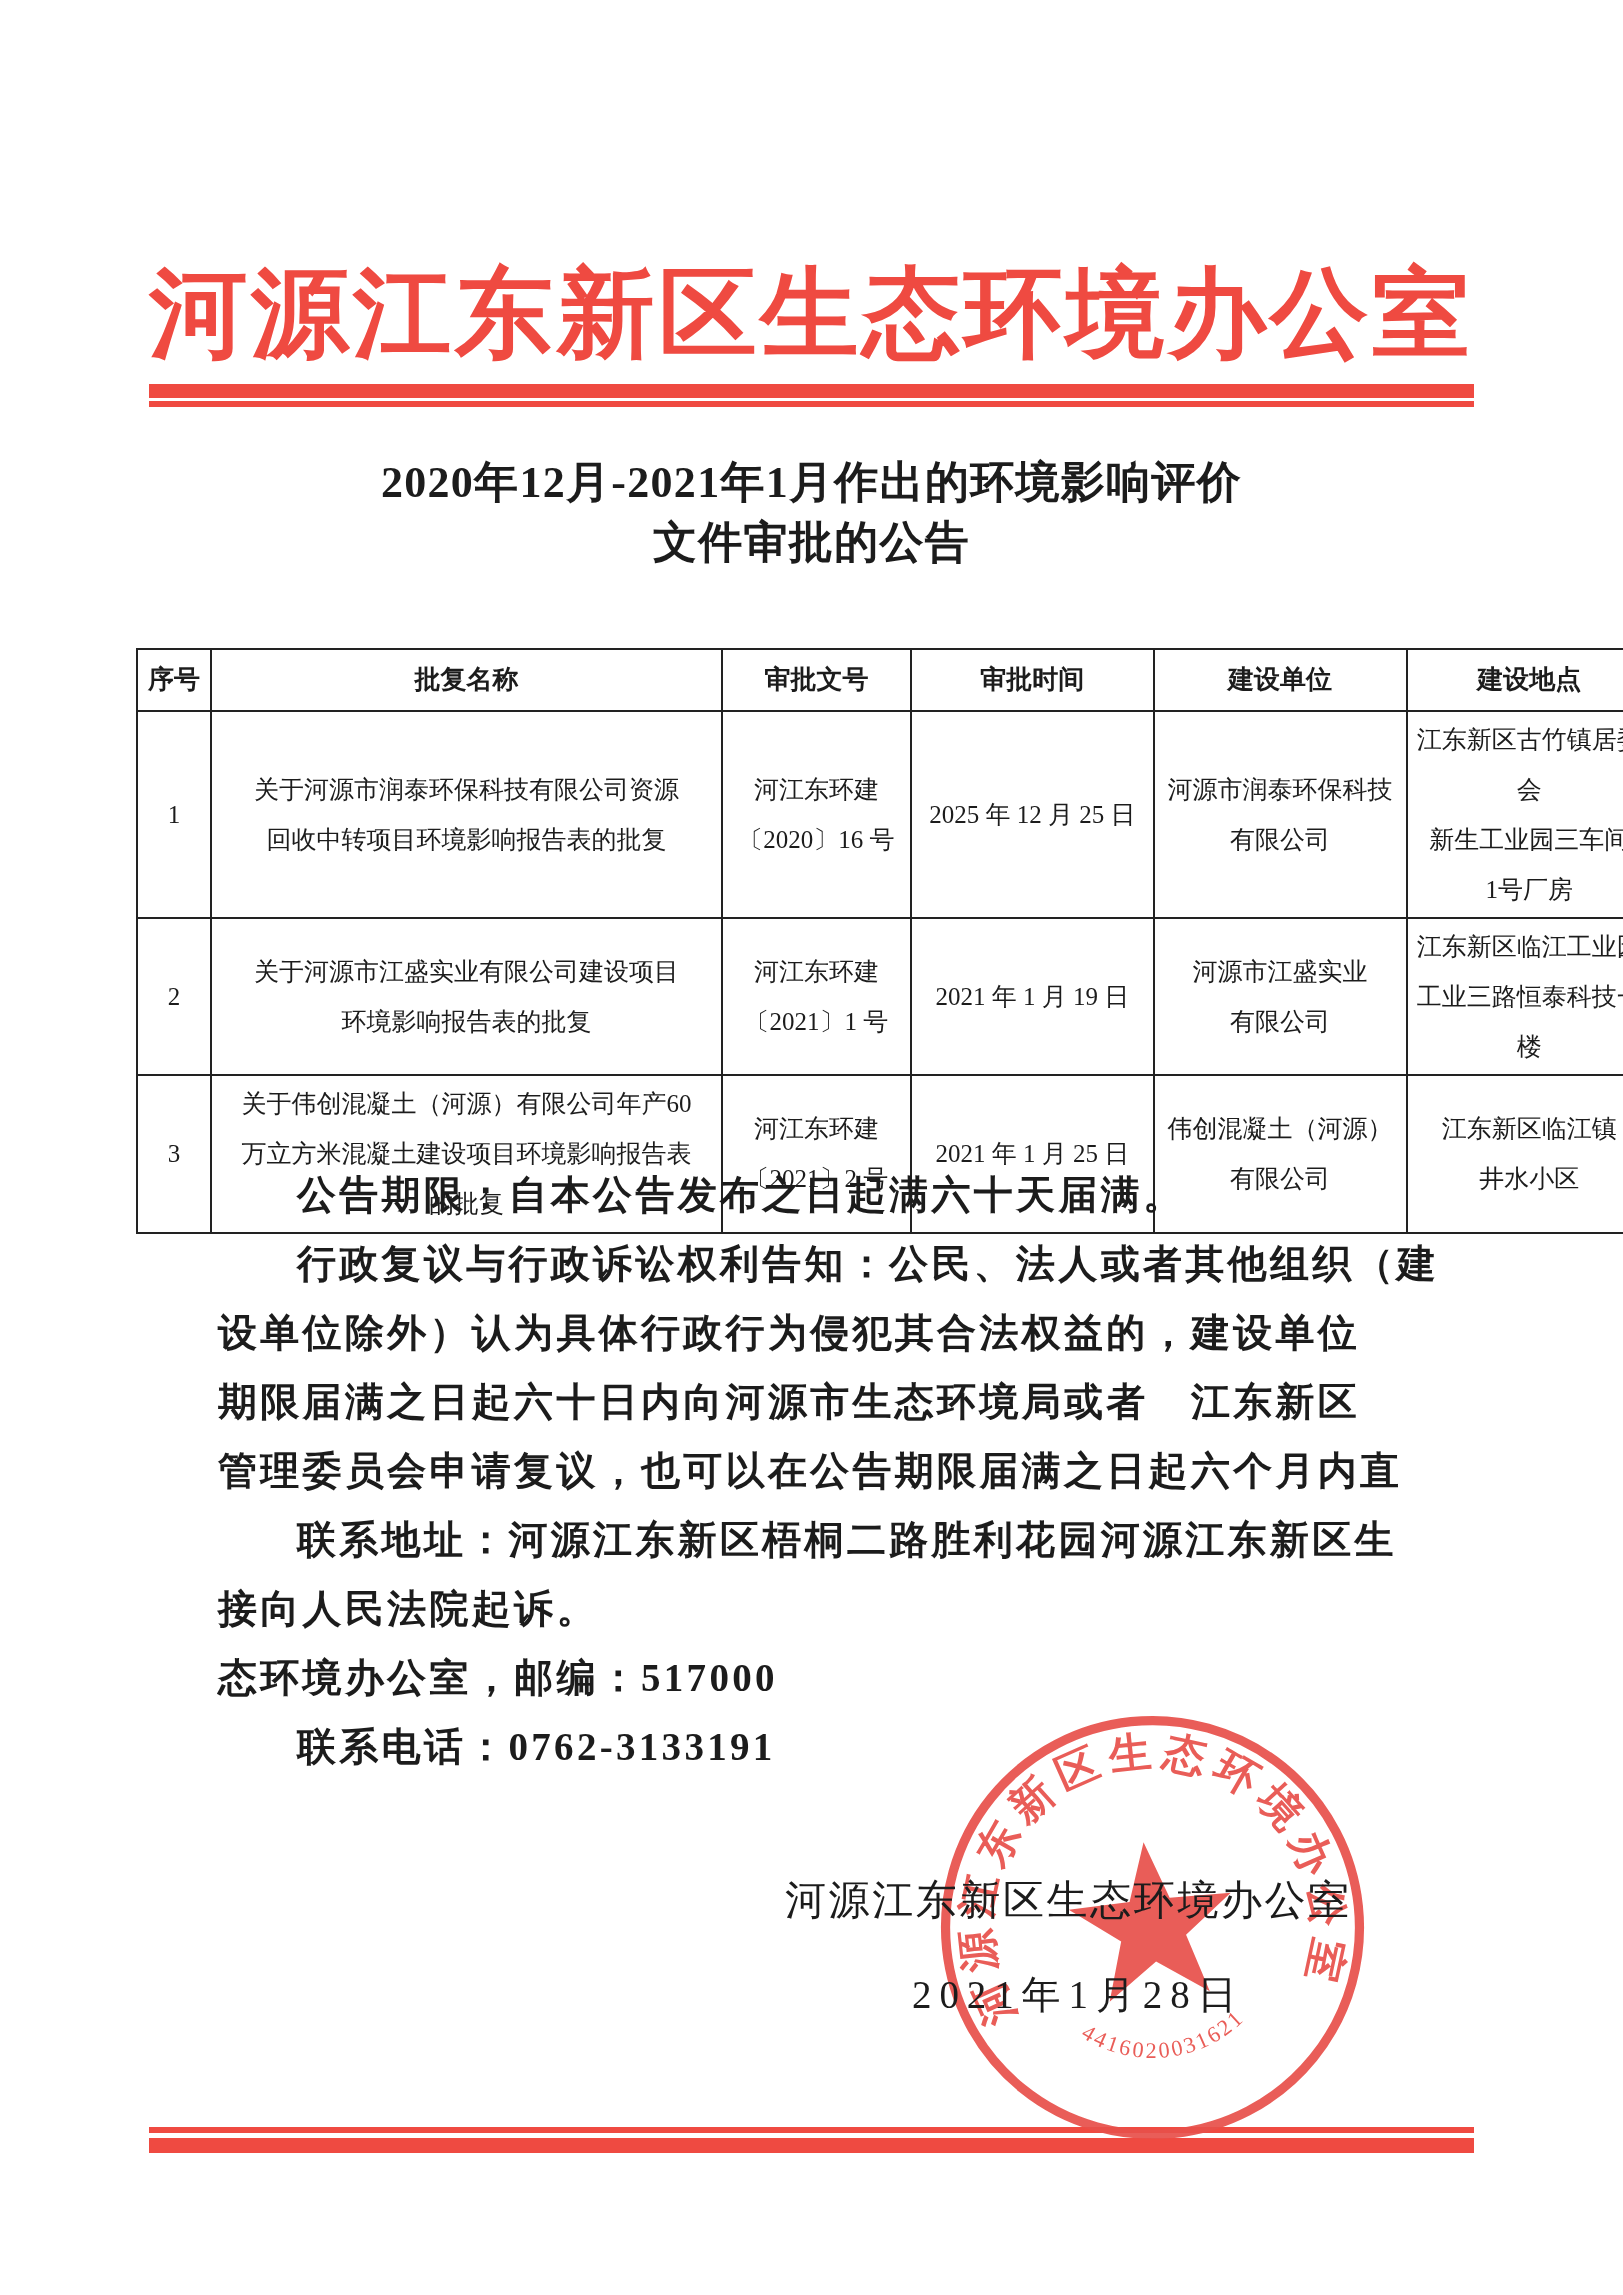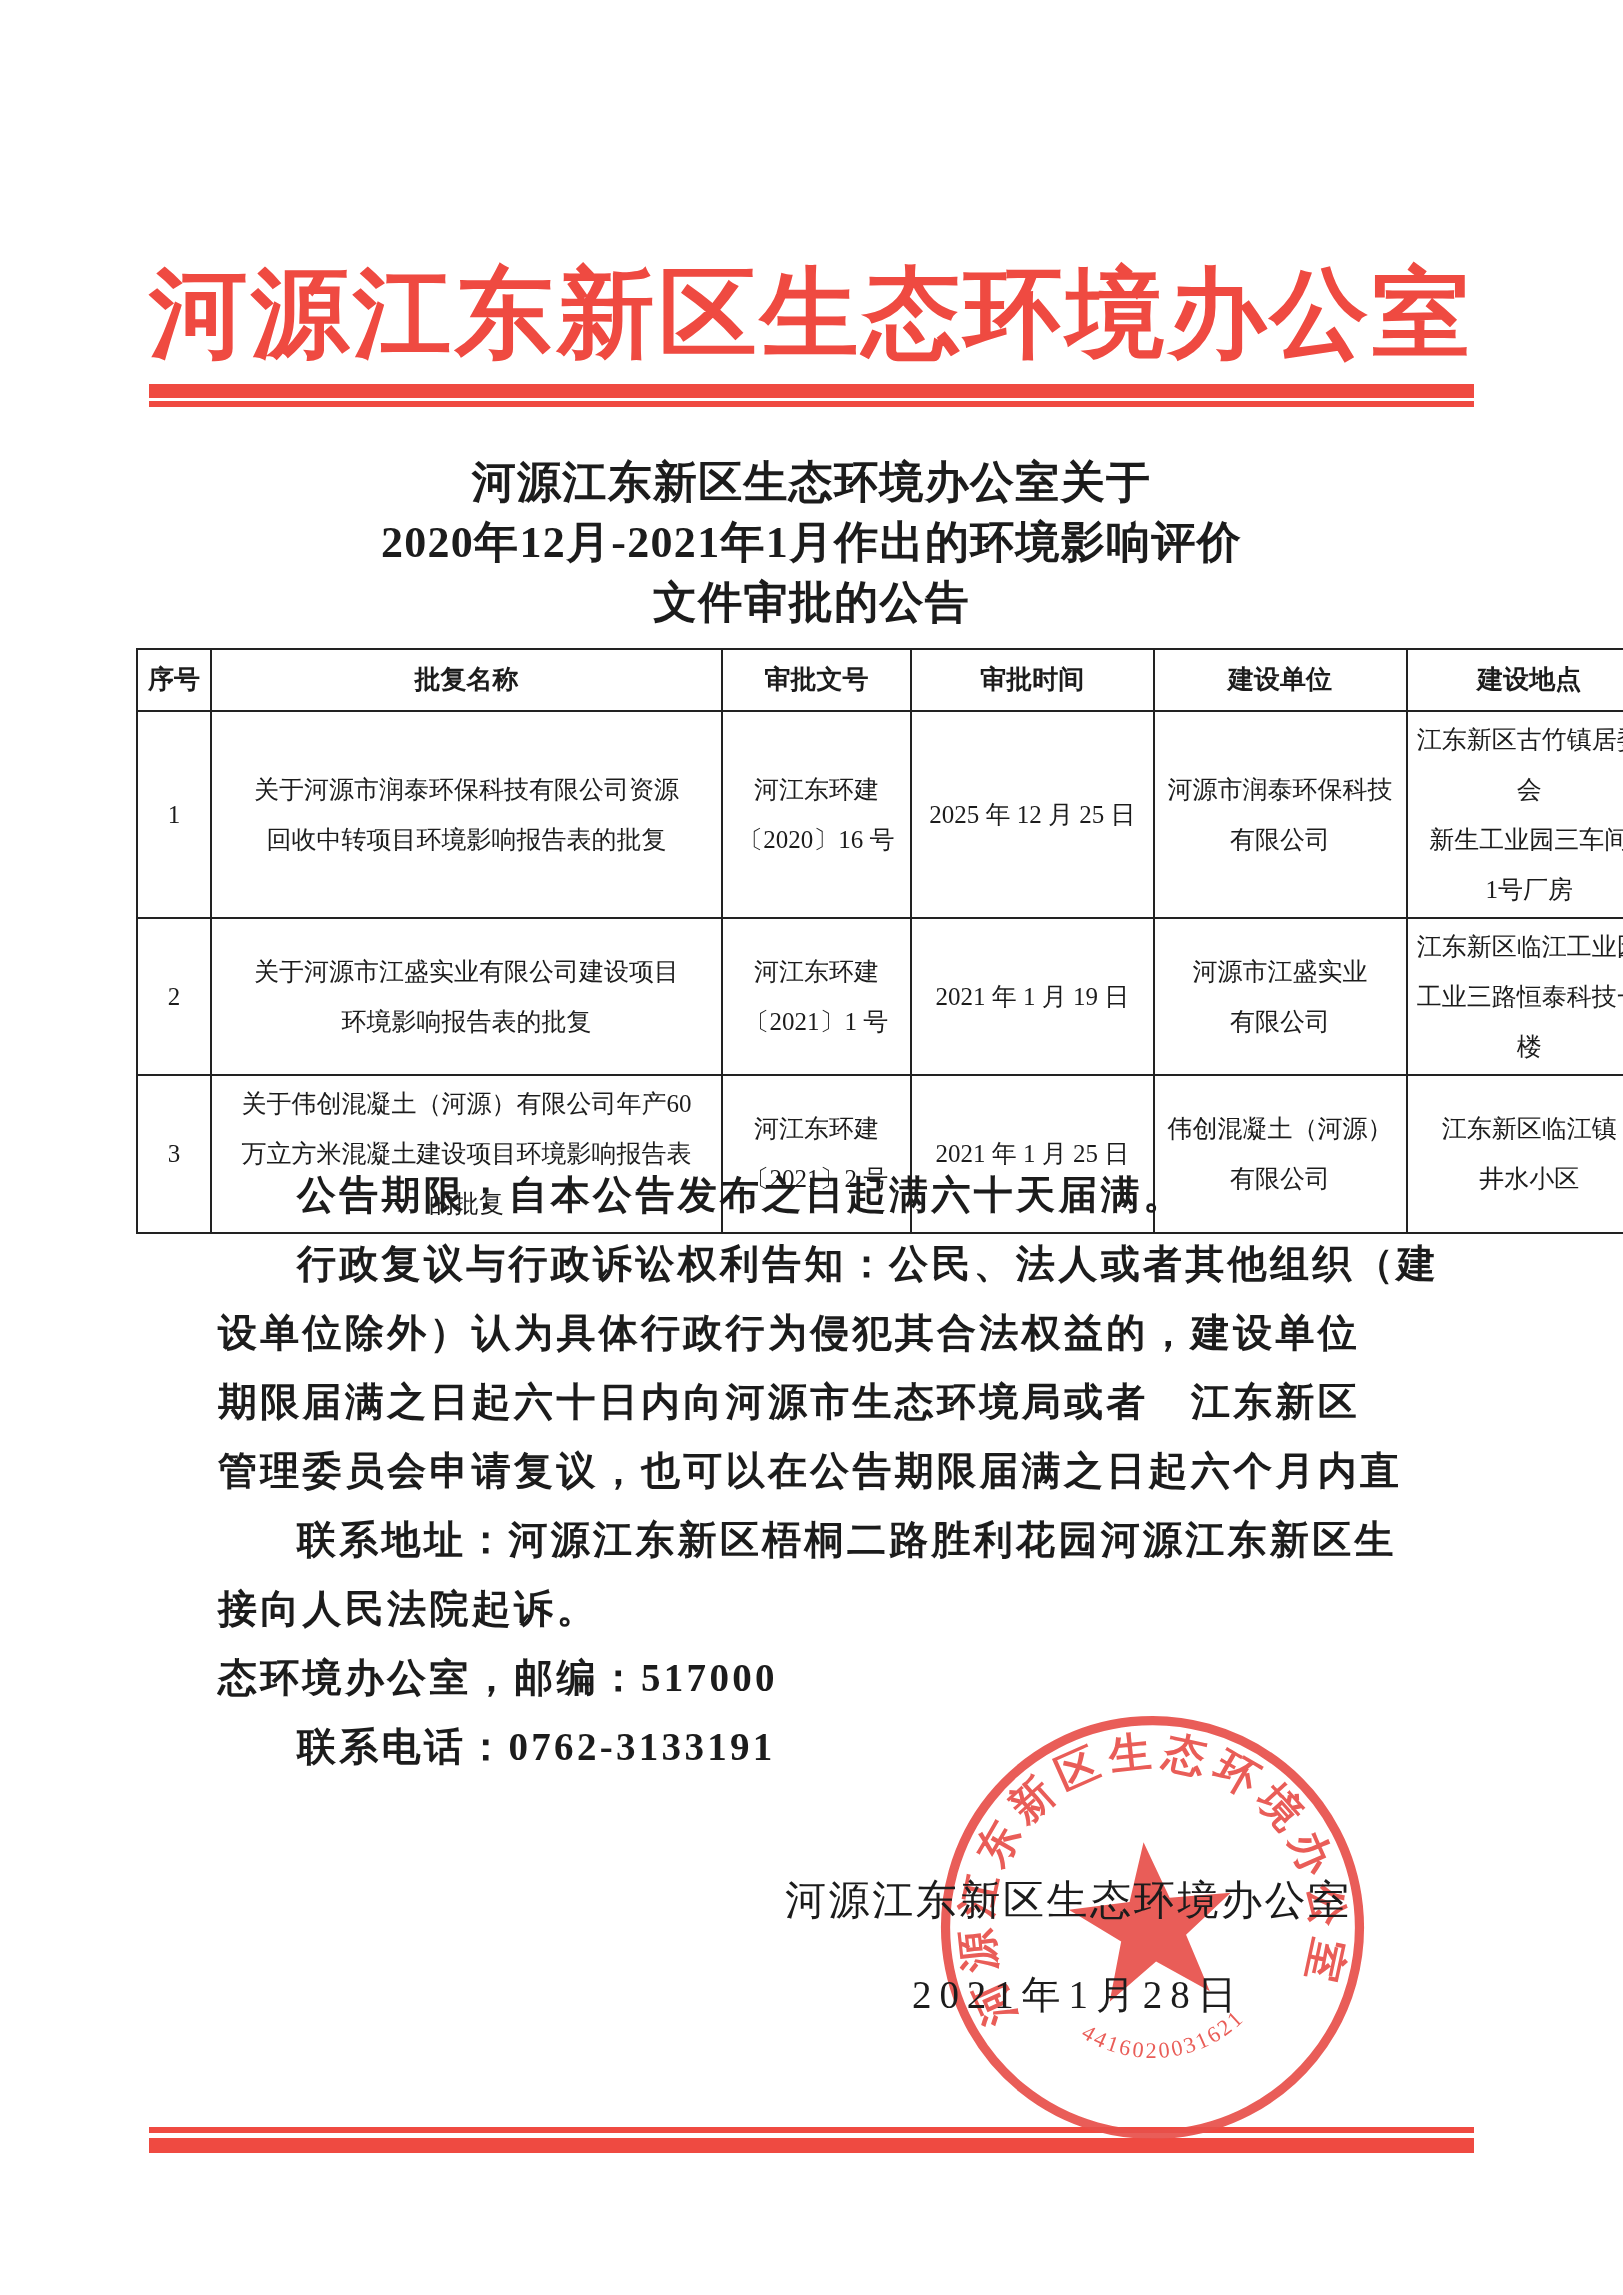--- a/index.html
+++ b/index.html
@@ -90,21 +90,20 @@
 </head>
 <body>
 
 <div class="page">
 
   <div class="letterhead">河源江东新区生态环境办公室</div>
   <div class="rule rule-thick-top"></div>
   <div class="rule rule-thin-top"></div>
 
   <div class="doc-title">
-    <div>河源江东新区生态环境办公室关于</div>
     <div>2020年12月-2021年1月作出的环境影响评价</div>
     <div>文件审批的公告</div>
   </div>
 
   <table class="approvals">
     <colgroup>
       <col style="width:4.9%">
         <col style="width:33.7%">
         <col style="width:12.5%">
       <col style="width:16.0%">

